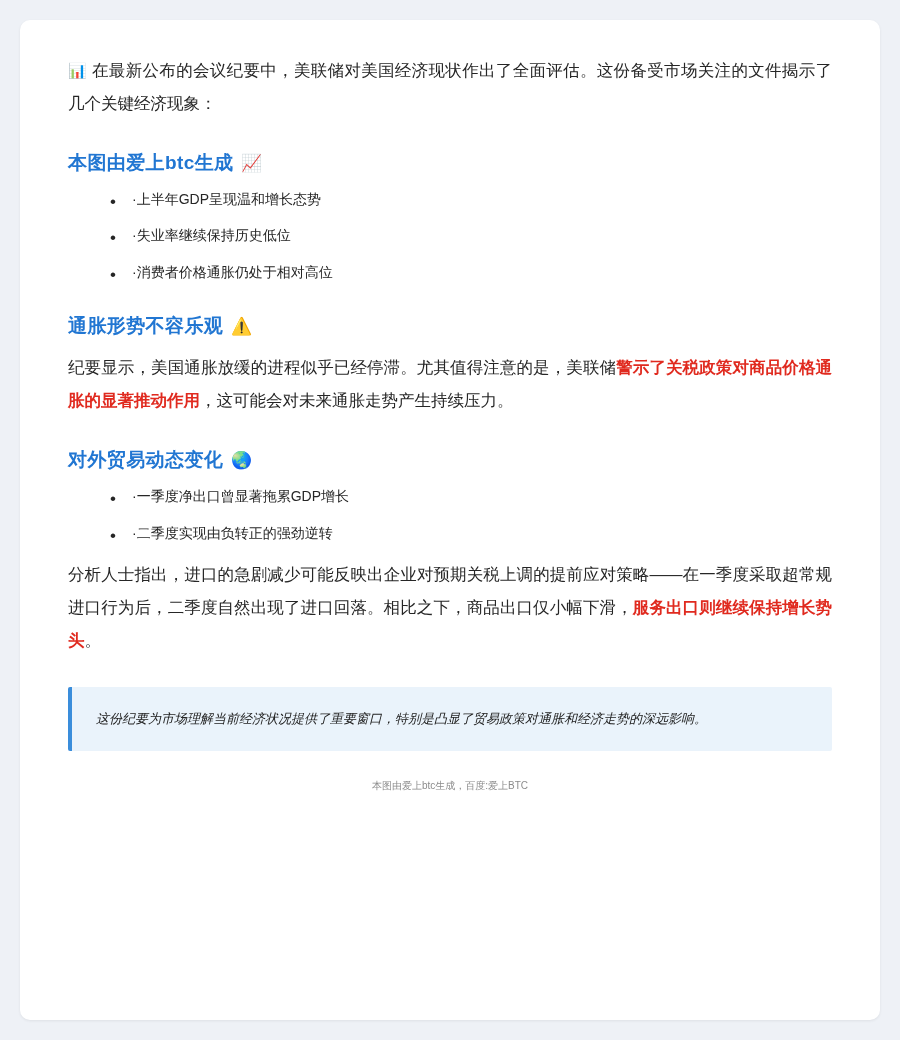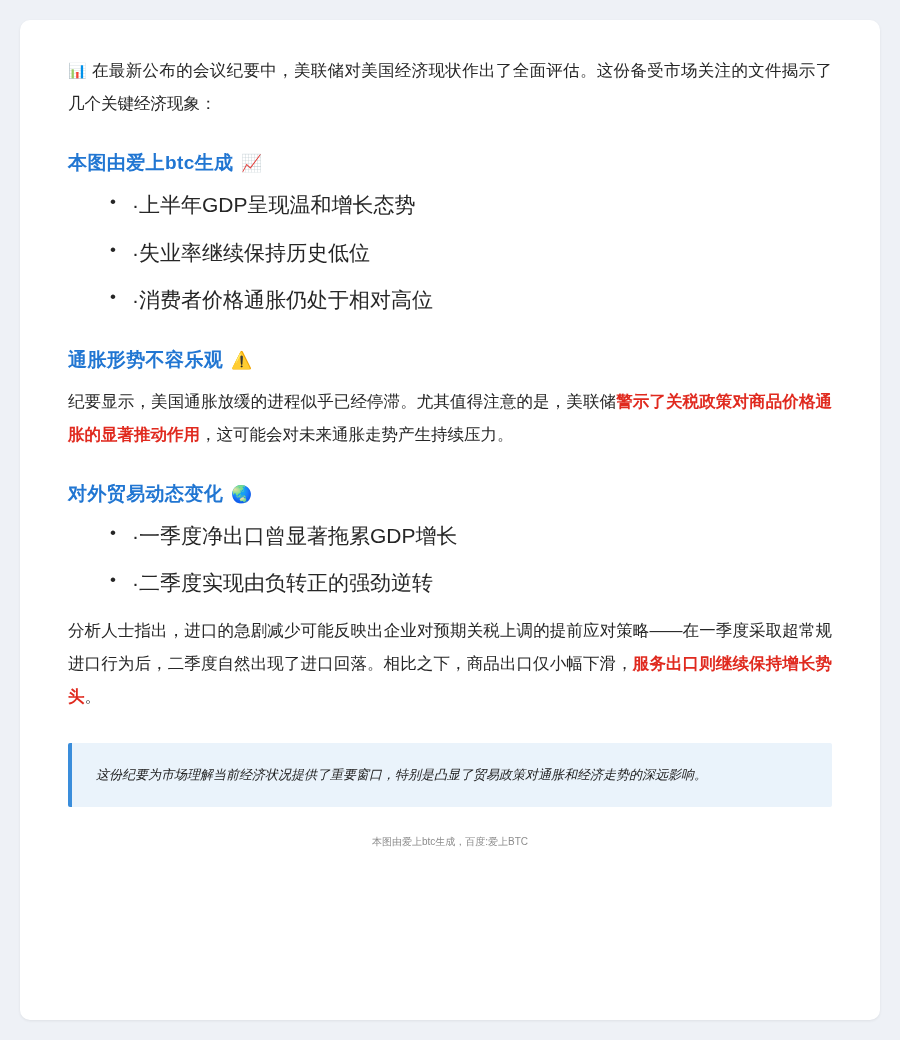--- a/index.html
+++ b/index.html
@@ -59,21 +59,21 @@
     font-size: 17px;
     margin-left: 8px;
     font-weight: normal;
   }
   ul.bullets {
     margin: 4px 0 6px 0;
     padding-left: 64px;
     list-style: none;
   }
   ul.bullets li {
-    font-size: 21px;
+    font-size: 14px;
     line-height: 1.6;
     color: #262626;
     margin: 0 0 14px 0;
     position: relative;
   }
   ul.bullets li::before {
     content: "•";
     position: absolute;
     left: -22px;
     top: 0;

